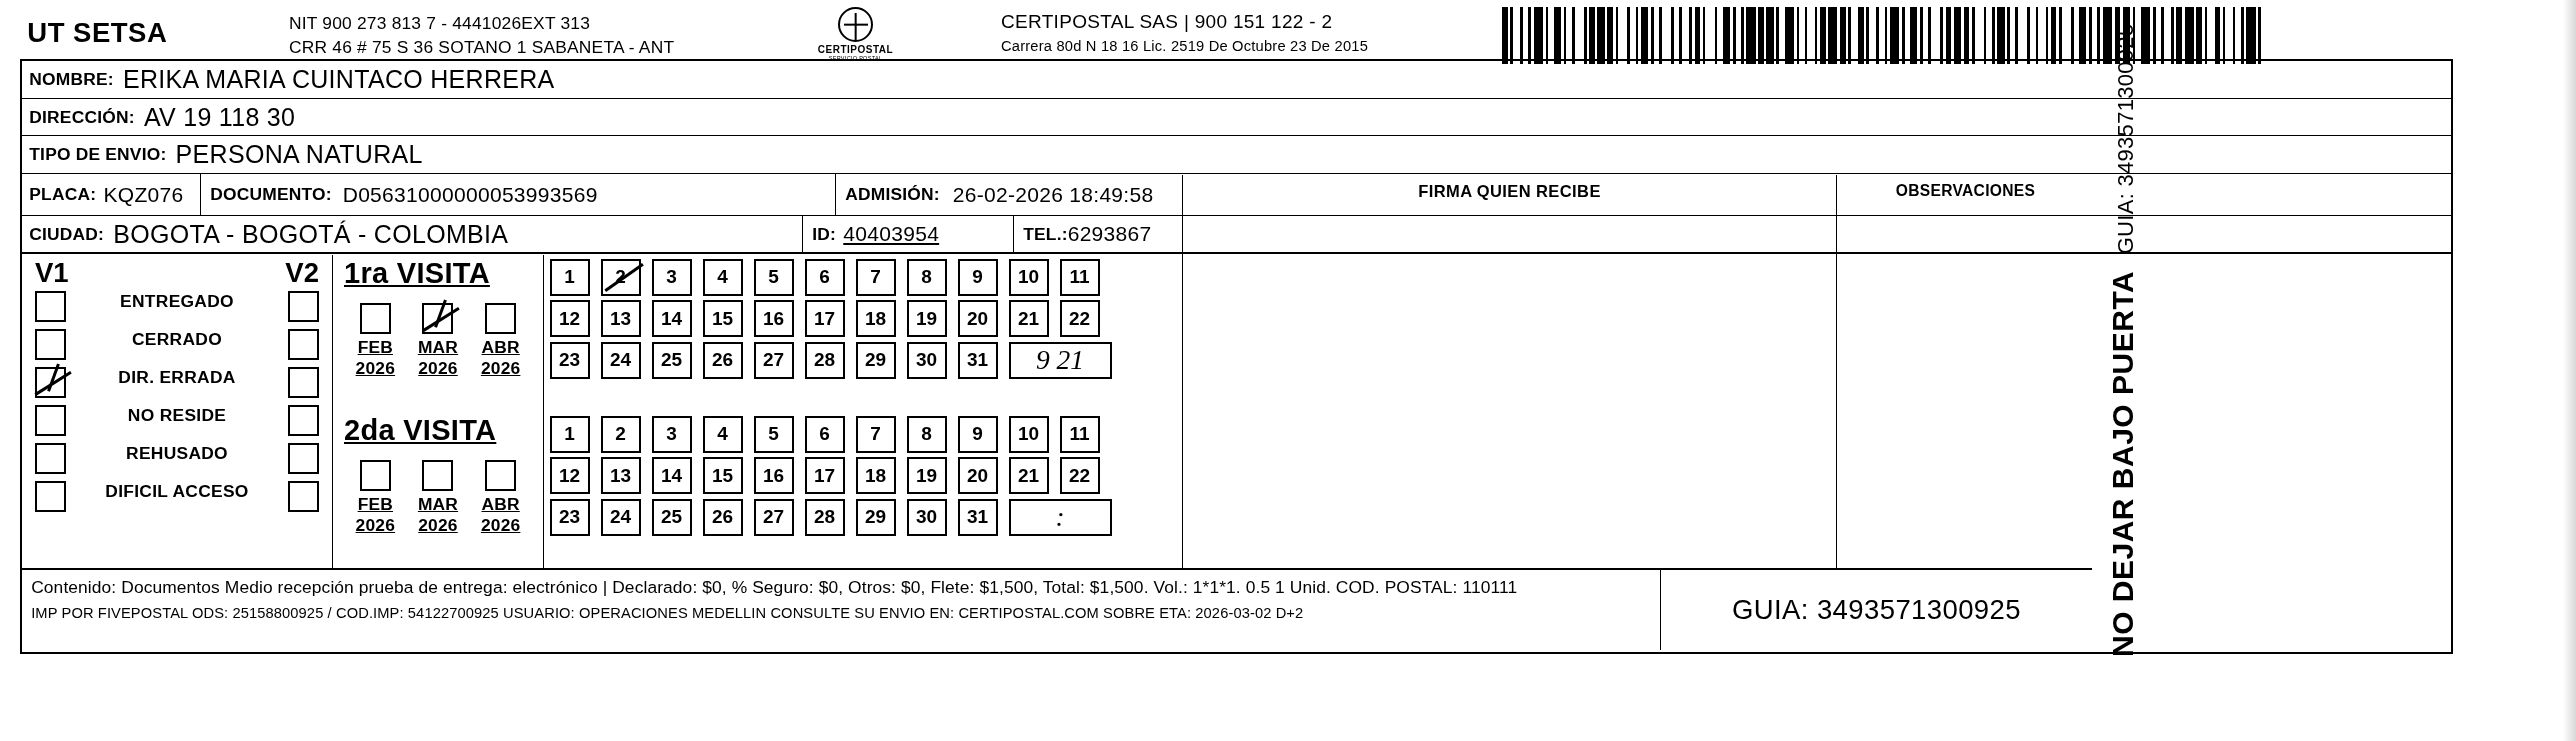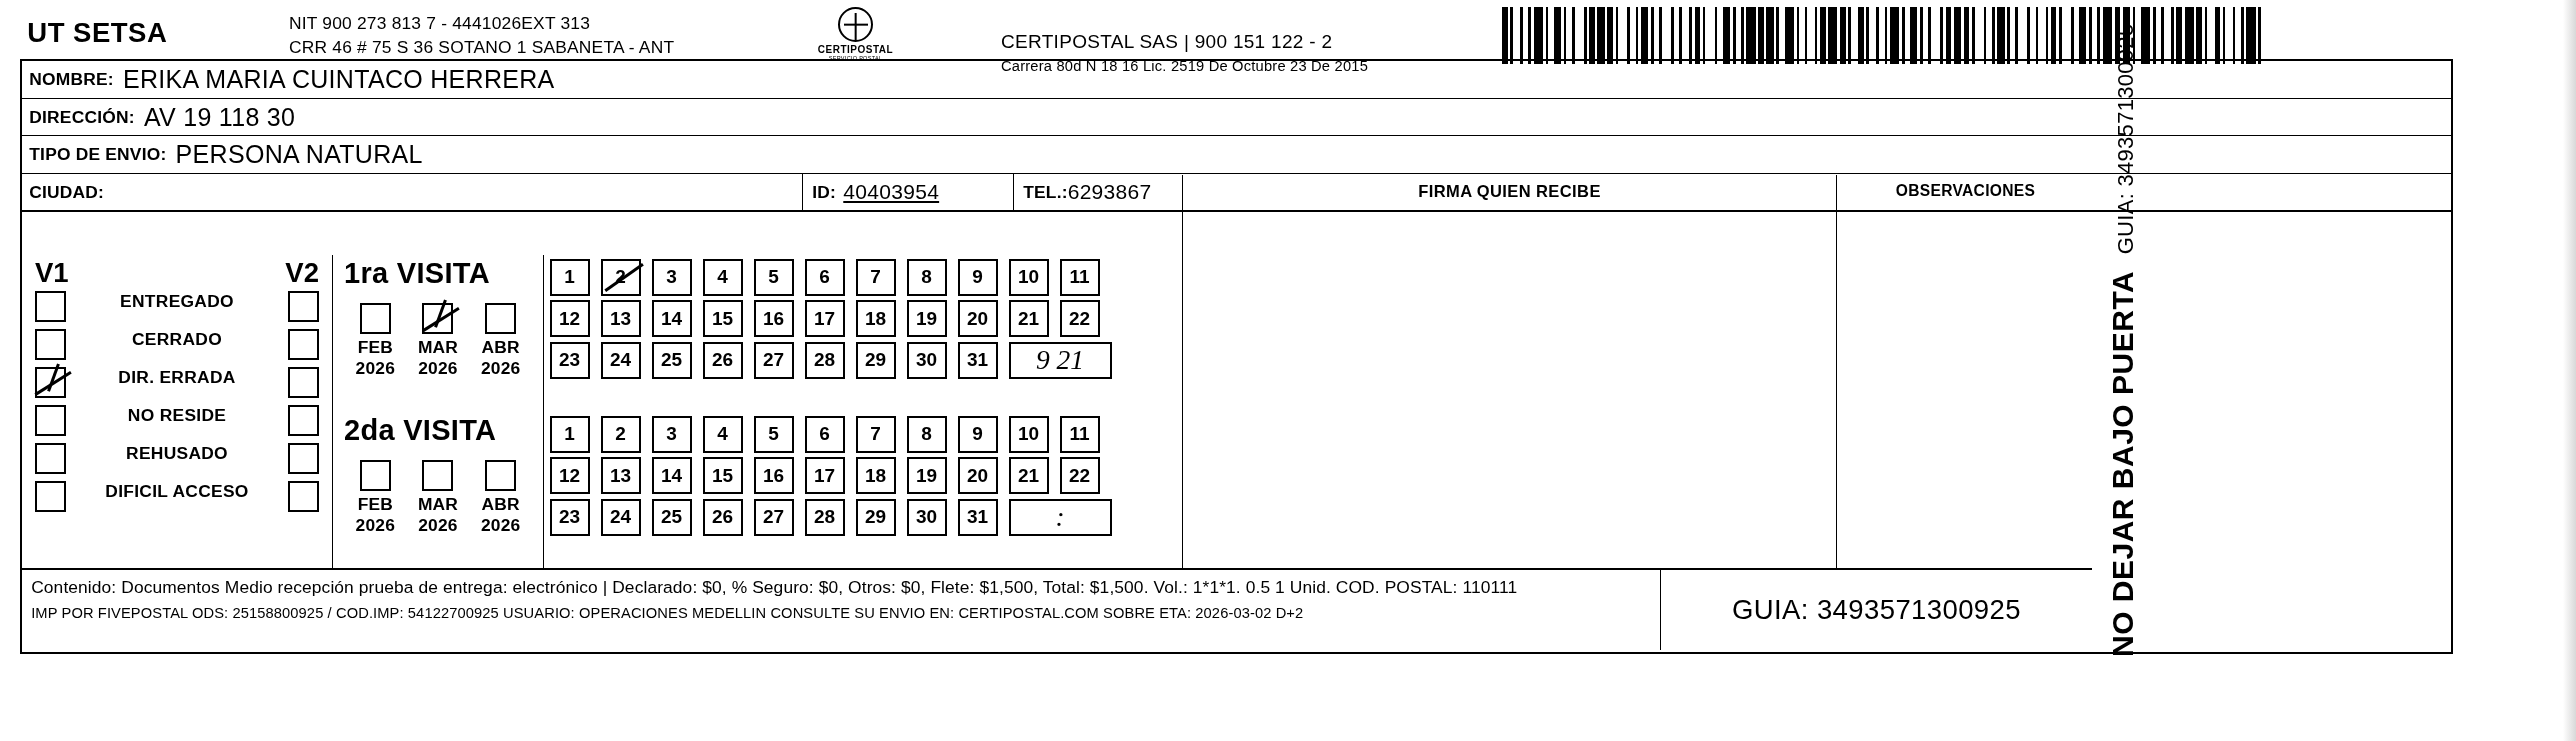--- a/index.html
+++ b/index.html
@@ -82,21 +82,20 @@
     letter-spacing: 0.5px;
     margin-top: 1.8px;
   }
   .logo-sub {
     font-size: 5.5px;
     letter-spacing: 0.3px;
   }
   .hdr-postal {
     width: 513px;
     padding-top: 5.5px;
-    margin-top: 20px;
   }
   .hdr-postal .l1 { font-size: 19px; letter-spacing: 0.3px; }
   .hdr-postal .l2 { font-size: 14.7px; margin-top: 4.6px; letter-spacing: 0.2px; }
 
   
   .barcode-wrap {
     position: absolute;
     left: 1502px; top: 7.3px;
     width: 769px; height: 57px;
     display: flex;
@@ -240,21 +239,21 @@
     left: 311px; top: 0;
     width: 211px; height: 313px;
     border-right: 1.8px solid #000;
   }
   .visit-title {
     font-size: 29px;
     font-weight: bold;
     padding: 1.8px 0 0 11px;
     letter-spacing: 0.3px;
   }
-  .visit-half { height: 157px; position: relative; }
+  .visit-half { height: 157px; position: relative; text-decoration: underline; }
   .visit-half.second { border-top: 0; }
   .months {
     display: flex;
     justify-content: space-around;
     padding: 0 11px;
     margin-top: 13px;
   }
   .mcell { text-align: center; width: 57px; }
   .mbox {
     width: 31px; height: 31px;
@@ -570,23 +569,36 @@
     <div class="row r-direccion">
       <span class="lbl">DIRECCIÓN:</span>
       <span class="val" style="margin-left:9.2px;">AV 19 118 30</span>
     </div>
 
     <div class="row r-tipo">
       <span class="lbl">TIPO DE ENVIO:</span>
       <span class="val" style="margin-left:9.2px;">PERSONA NATURAL</span>
     </div>
 
+    <div class="row r-placa">
+      <span class="lbl">PLACA:</span>
+      <span class="val val-sm" style="margin-left:7.3px;">KQZ076</span>
+      <span class="cellsep" style="margin-left:16.5px;">
+        <span class="lbl">DOCUMENTO:</span>
+        <span class="val val-sm" style="margin-left:11px;">D05631000000053993569</span>
+      </span>
+      <span class="cellsep" style="position:absolute; left:813px; top:0;">
+        <span class="lbl">ADMISIÓN:</span>
+        <span class="val val-sm" style="margin-left:13px;">26-02-2026 18:49:58</span>
+      </span>
+    </div>
 
     <div class="row r-ciudad">
       <span class="lbl">CIUDAD:</span>
+      <span class="val" style="margin-left:9.2px;">BOGOTA - BOGOTÁ - COLOMBIA</span>
       <span class="cellsep" style="position:absolute; left:780px; top:0;">
         <span class="lbl">ID:</span>
         <span class="val val-sm" style="margin-left:7.3px;text-decoration:underline;">40403954</span>
       </span>
       <span class="cellsep" style="position:absolute; left:991px; top:0;">
         <span class="lbl">TEL.:</span>
         <span class="val val-sm">6293867</span>
       </span>
     </div>
 

